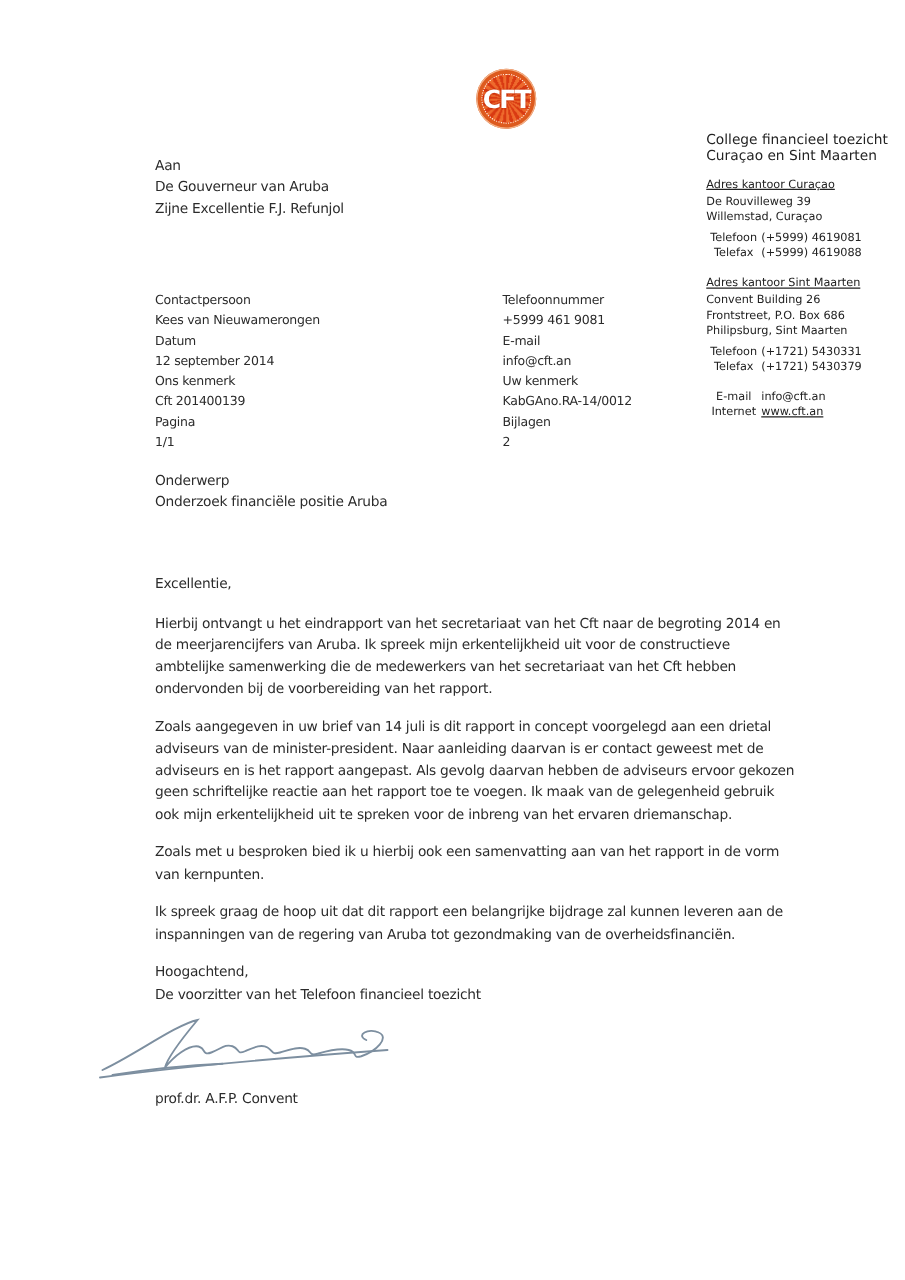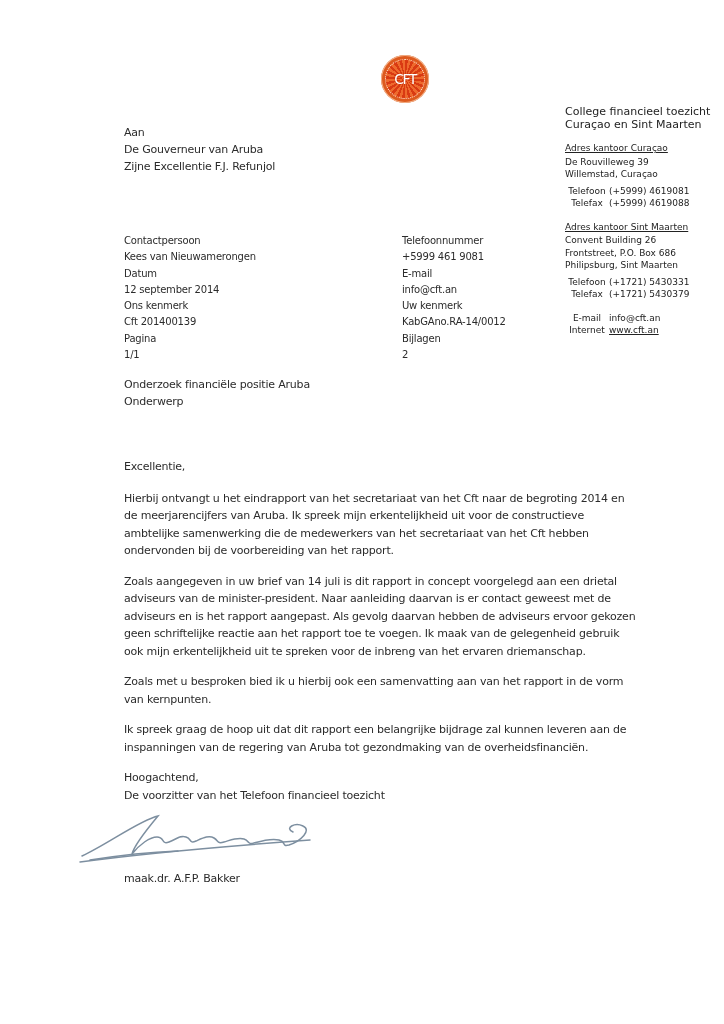--- a/index.html
+++ b/index.html
@@ -20,21 +20,21 @@
     display:flex; align-items:center; justify-content:center;
     box-shadow: inset 0 0 0 1px #f2b188;
   }
   .logo-inner {
     width:38px; height:38px; border-radius:50%;
     background: repeating-conic-gradient(#d93a12 0deg 9deg, #ee6a2d 9deg 18deg);
     border:1px dotted #ffe9d8;
     display:flex; align-items:center; justify-content:center;
   }
   .logo-text {
-    color:#ffffff; font-weight:normal; font-size:14px; letter-spacing:-1.5px;
+    color:#ffffff; font-weight:bold; font-size:20px; letter-spacing:-1.5px;
     text-shadow:0 0 2px rgba(170,30,0,.8);
   }
 
   
   .letterhead {
     position:absolute; left:565px; top:106px; width:152px;
     font-size:9px; line-height:12.5px; color:#222;
   }
   .org-name { font-weight:normal; font-size:11px; line-height:12.5px; }
   .lh-section { margin-top:11px; }
@@ -159,22 +159,22 @@
     <div>+5999 461 9081</div>
     <div>E-mail</div>
     <div>info@cft.an</div>
     <div>Uw kenmerk</div>
     <div>KabGAno.RA-14/0012</div>
     <div>Bijlagen</div>
     <div>2</div>
   </div>
 
   <div class="subject">
+    <div>Onderwerp</div>
     <div>Onderzoek financiële positie Aruba</div>
-    <div>Onderwerp</div>
   </div>
 
   <div class="letter-body">
     <div class="salutation">Excellentie,</div>
     <p>Hierbij ontvangt u het eindrapport van het secretariaat van het Cft naar de begroting 2014 en de meerjarencijfers van Aruba. Ik spreek mijn erkentelijkheid uit voor de constructieve ambtelijke samenwerking die de medewerkers van het secretariaat van het Cft hebben ondervonden bij de voorbereiding van het rapport.</p>
     <p>Zoals aangegeven in uw brief van 14 juli is dit rapport in concept voorgelegd aan een drietal adviseurs van de minister-president. Naar aanleiding daarvan is er contact geweest met de adviseurs en is het rapport aangepast. Als gevolg daarvan hebben de adviseurs ervoor gekozen geen schriftelijke reactie aan het rapport toe te voegen. Ik maak van de gelegenheid gebruik ook mijn erkentelijkheid uit te spreken voor de inbreng van het ervaren driemanschap.</p>
     <p>Zoals met u besproken bied ik u hierbij ook een samenvatting aan van het rapport in de vorm van kernpunten.</p>
     <p>Ik spreek graag de hoop uit dat dit rapport een belangrijke bijdrage zal kunnen leveren aan de inspanningen van de regering van Aruba tot gezondmaking van de overheidsfinanciën.</p>
 
     <div class="closing">Hoogachtend,</div>
@@ -183,16 +183,16 @@
     <div class="signature-wrap">
       <svg width="240" height="60" viewBox="0 0 240 60" xmlns="http://www.w3.org/2000/svg">
         <g fill="none" stroke="#7d8fa0" stroke-width="1.5" stroke-linecap="round">
           <path d="M4 48 C30 36, 62 12, 80 8 C70 20, 56 38, 54 46 C62 36, 72 29, 79 29 C87 29, 83 37, 91 34 C99 31, 102 27, 108 29 C114 31, 111 36, 118 33 C125 30, 131 27, 136 30 C141 33, 139 36, 146 34 C153 32, 160 29, 166 31 C172 33, 169 37, 176 35 C183 33, 193 30, 201 32 C209 34, 203 39, 211 37 C223 33, 234 22, 225 18 C217 14, 206 20, 215 24"></path>
           <path d="M2 54 C60 46, 150 38, 232 32"></path>
           <path d="M12 52 C44 47, 76 44, 100 43"></path>
         </g>
       </svg>
     </div>
 
-    <div class="signer">maak.dr. A.F.P. Bakker</div>
+    <div class="signer">prof.dr. A.F.P. Convent</div>
   </div>
 
 </div>
 
 </body></html>

